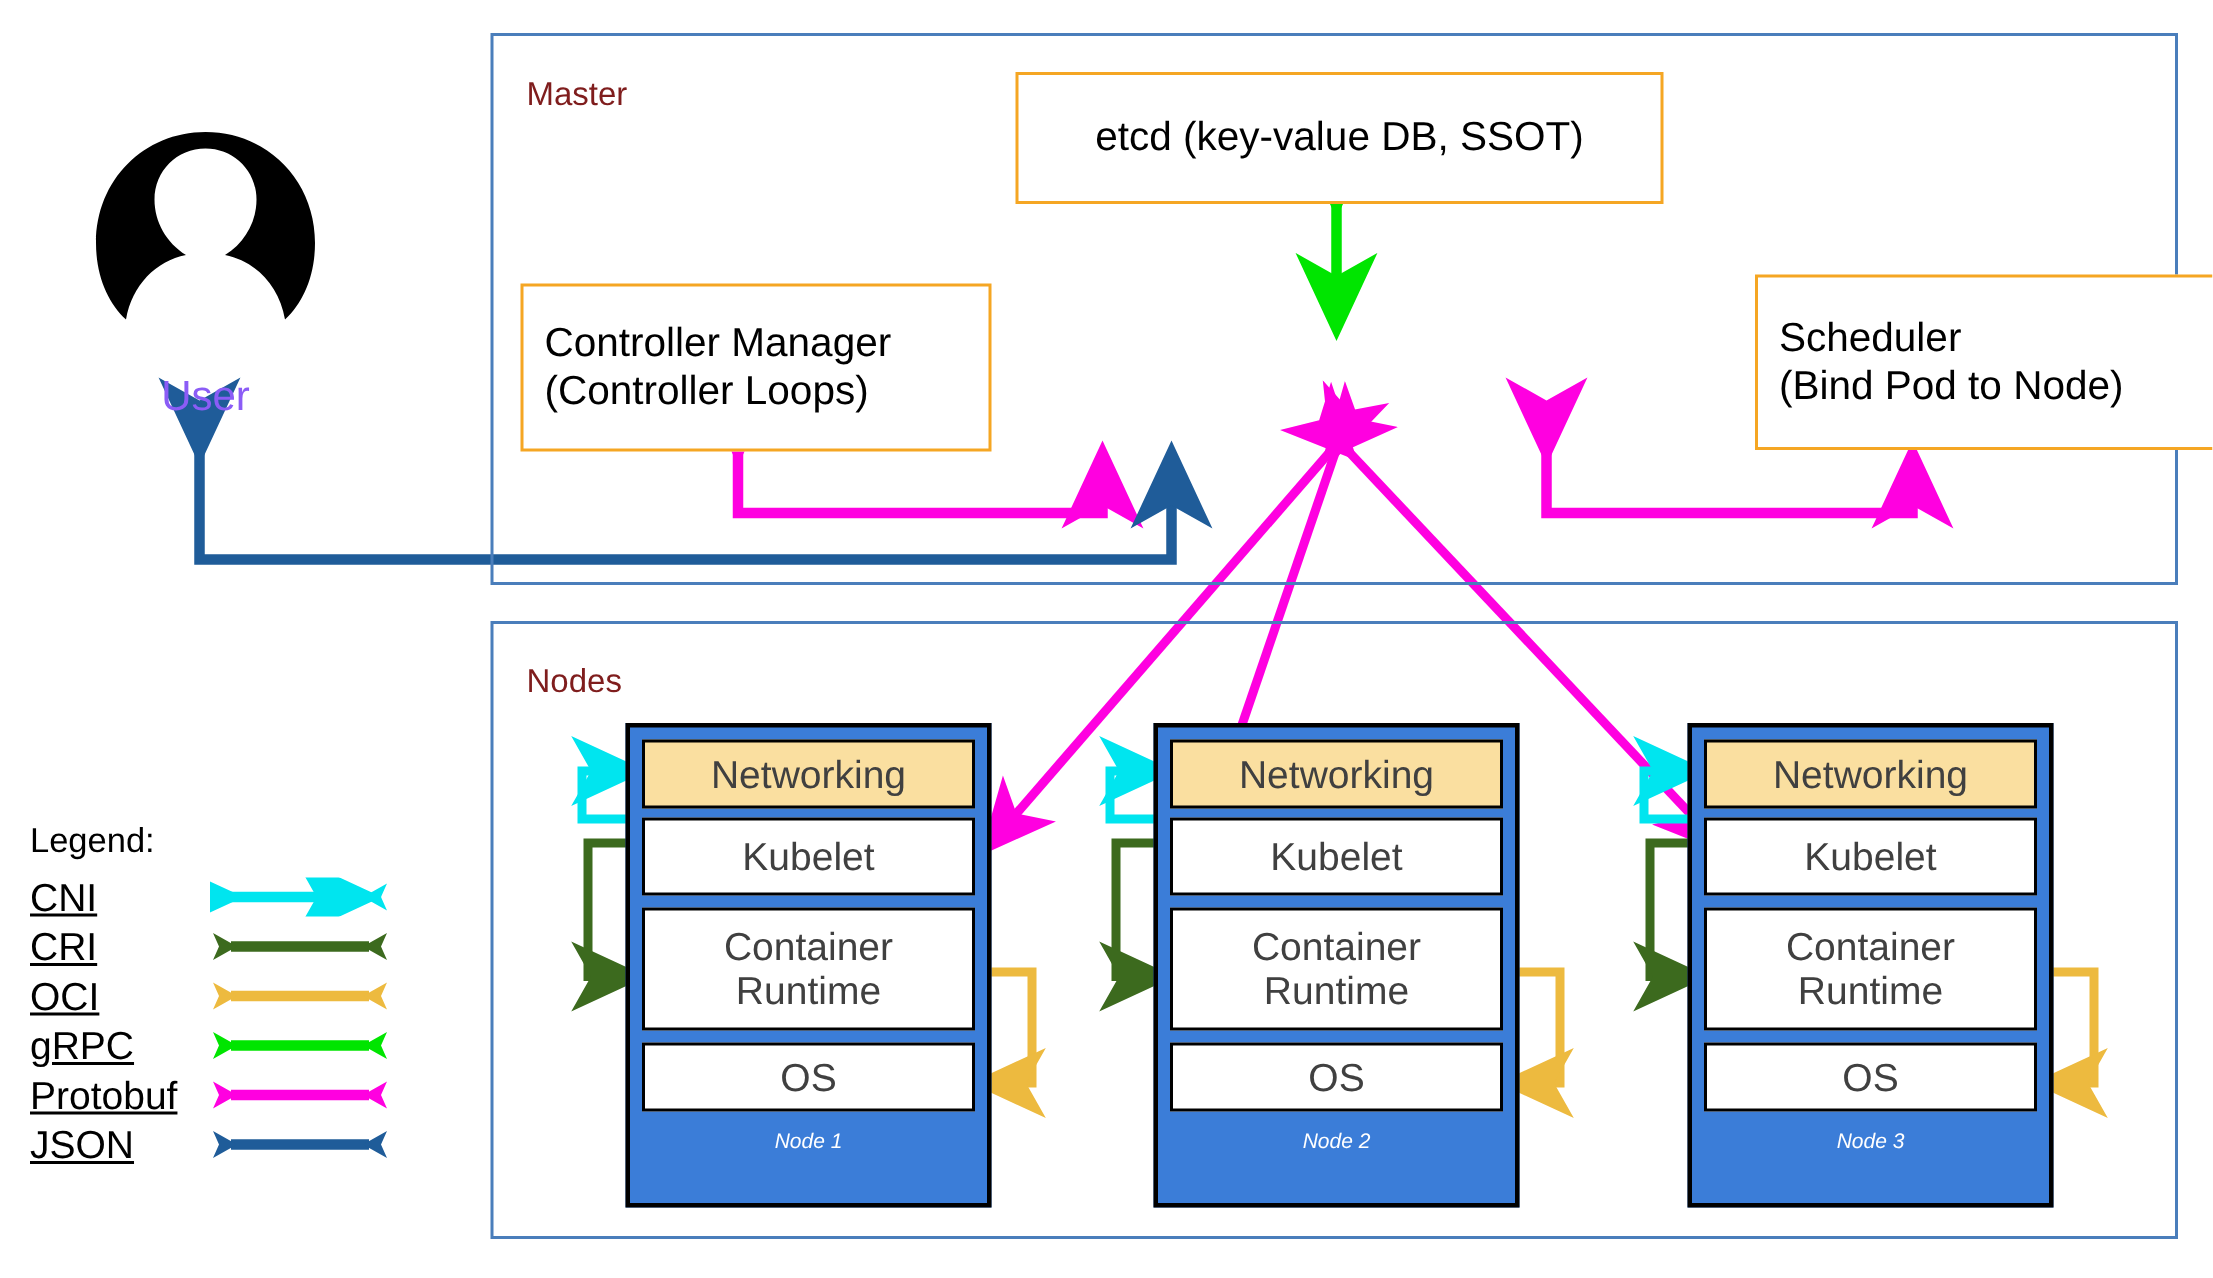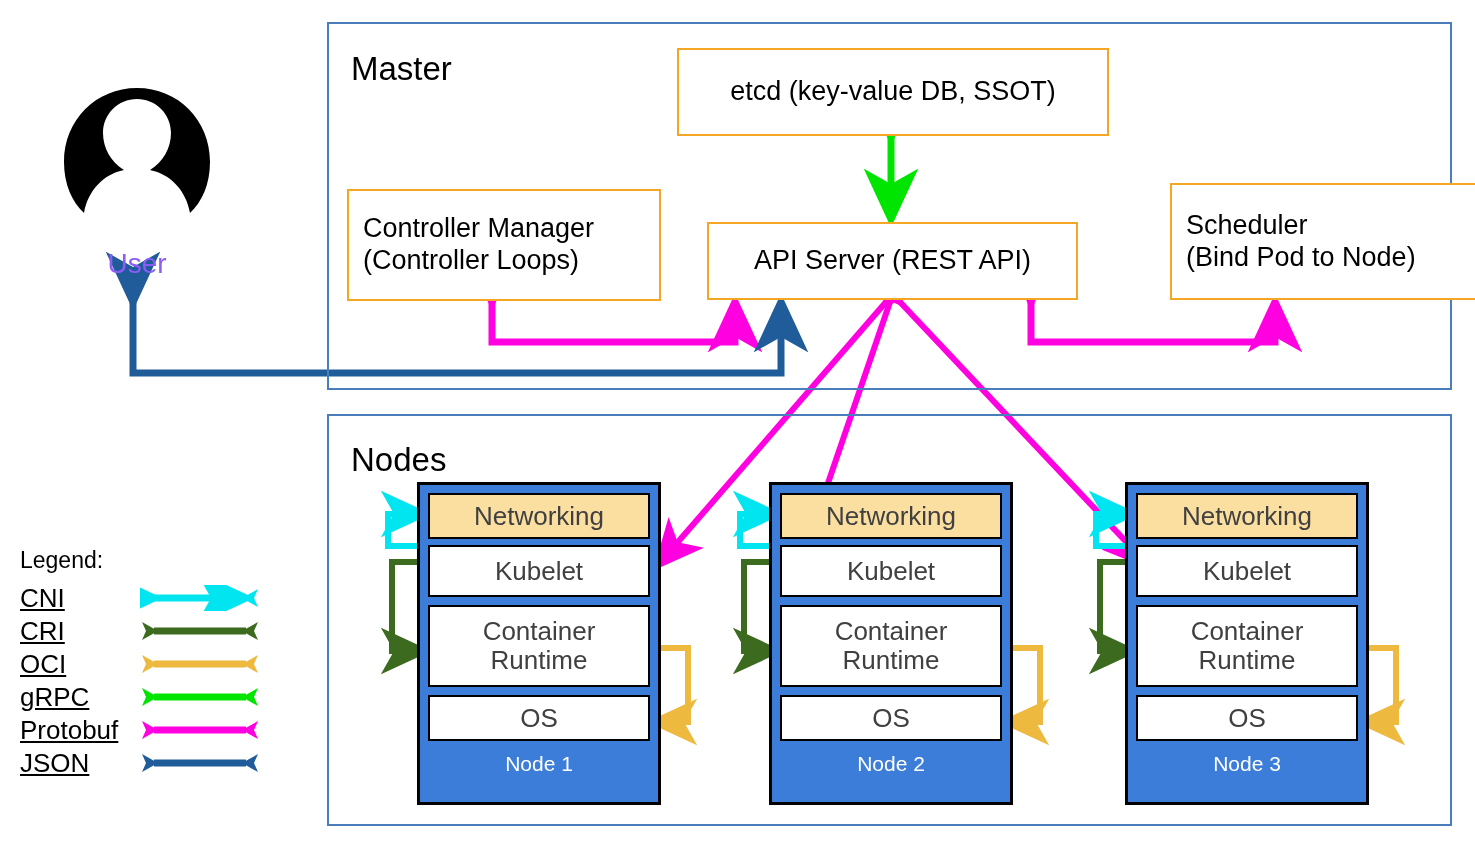--- a/index.html
+++ b/index.html
@@ -29,23 +29,23 @@
 
   
   .group-box {
     position: absolute;
     border: 2px solid #4a7ebb;
     background: transparent;
     box-sizing: border-box;
   }
   .group-title {
     position: absolute;
-    font-size: 33px;
+    font-size: 22px;
     line-height: 1;
-    color: #000000;
+    color: #7f1d1d;
     white-space: nowrap;
   }
 
   
   .master-box {
     position: absolute;
     border: 2px solid #f5a623;
     background: #ffffff;
     box-sizing: border-box;
     display: flex;
@@ -80,23 +80,24 @@
     margin-bottom: 6px;
   }
   .node-layer.networking { background: #fadfa0; }
   .node-layer.h-net { height: 46px; }
   .node-layer.h-kubelet { height: 52px; margin-bottom: 8px; }
   .node-layer.h-runtime { height: 82px; margin-bottom: 8px; }
   .node-layer.h-os { height: 46px; margin-bottom: 0; }
   .node-name {
     text-align: center;
     color: #ffffff;
-    font-size: 21px;
+    font-size: 14px;
     margin-top: 12px;
     line-height: 1;
+    font-style: italic;
   }
 
   
   .user-wrap { position: absolute; }
   .user-label {
     position: absolute;
     font-size: 28px;
     color: #8b5cf6;
     white-space: nowrap;
     text-align: center;
@@ -228,23 +229,20 @@
 
   <div class="master-box" style="left:347px; top:189px; width:314px; height:112px; flex-direction:column; align-items:flex-start; justify-content:center;">
     <span>Controller Manager</span>
     <span>(Controller Loops)</span>
   </div>
 
   <div class="master-box centered" style="left:677px; top:48px; width:432px; height:88px;">
     <span>etcd (key-value DB, SSOT)</span>
   </div>
 
-  <div class="master-box centered" style="left:707px; top:222px; width:371px; height:78px;">
-    <span>API Server (REST API)</span>
-  </div>
 
   <div class="master-box" style="left:1170px; top:183px; width:316px; height:117px; flex-direction:column; align-items:flex-start; justify-content:center;">
     <span>Scheduler</span>
     <span>(Bind Pod to Node)</span>
   </div>
 
   <div class="group-box" style="left:327px; top:414px; width:1125px; height:412px;"></div>
   <div class="group-title" style="left:351px; top:443px;">Nodes</div>
 
   <div class="node" style="left:417px; top:482px; width:244px; height:323px;">

